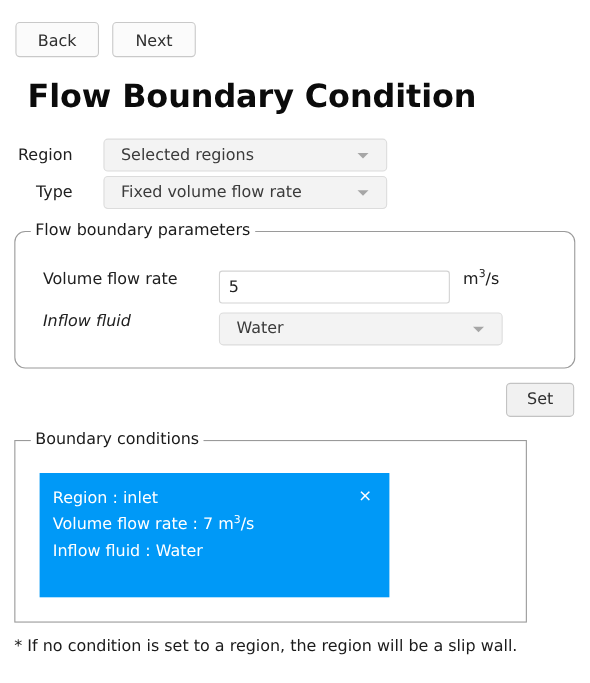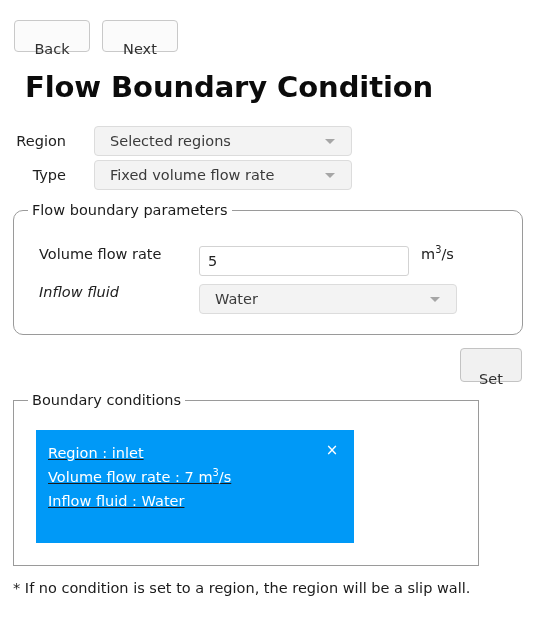--- a/index.html
+++ b/index.html
@@ -29,21 +29,21 @@
     width: 76px;
     height: 32px;
     background: #fbfbfb;
     border: 1px solid #c9c9c9;
     border-radius: 4px;
     font-family: "DejaVu Sans", "Liberation Sans", sans-serif;
     font-size: 14.5px;
     color: #303030;
     line-height: 30px;
     text-align: center;
-    padding: 13px;
+    padding: 2px;
     box-sizing: border-box;
     cursor: pointer;
   }
 
   
   .page-title {
     position: absolute;
     left: 13px;
     top: 70px;
     font-size: 29px;
@@ -187,37 +187,36 @@
     width: 62px;
     height: 31px;
     background: #f1f1f1;
     border: 1px solid #c3c3c3;
     border-radius: 4px;
     font-family: "DejaVu Sans", "Liberation Sans", sans-serif;
     font-size: 14.5px;
     color: #303030;
     line-height: 29px;
     text-align: center;
-    padding: 16px;
+    padding: 0;
     box-sizing: border-box;
     cursor: pointer;
   }
 
   
   .bc-card {
     position: absolute;
     left: 22px;
     top: 29px;
     width: 318px;
     height: 113px;
     background: #0099f7;
     box-sizing: border-box;
     padding: 11px 0 0 12px;
     cursor: pointer;
-    text-decoration: underline;
   }
   .bc-line {
     font-size: 14.5px;
     color: #ffffff;
     line-height: 24px;
     white-space: nowrap;
   }
   .bc-close {
     position: absolute;
     right: 14px;

